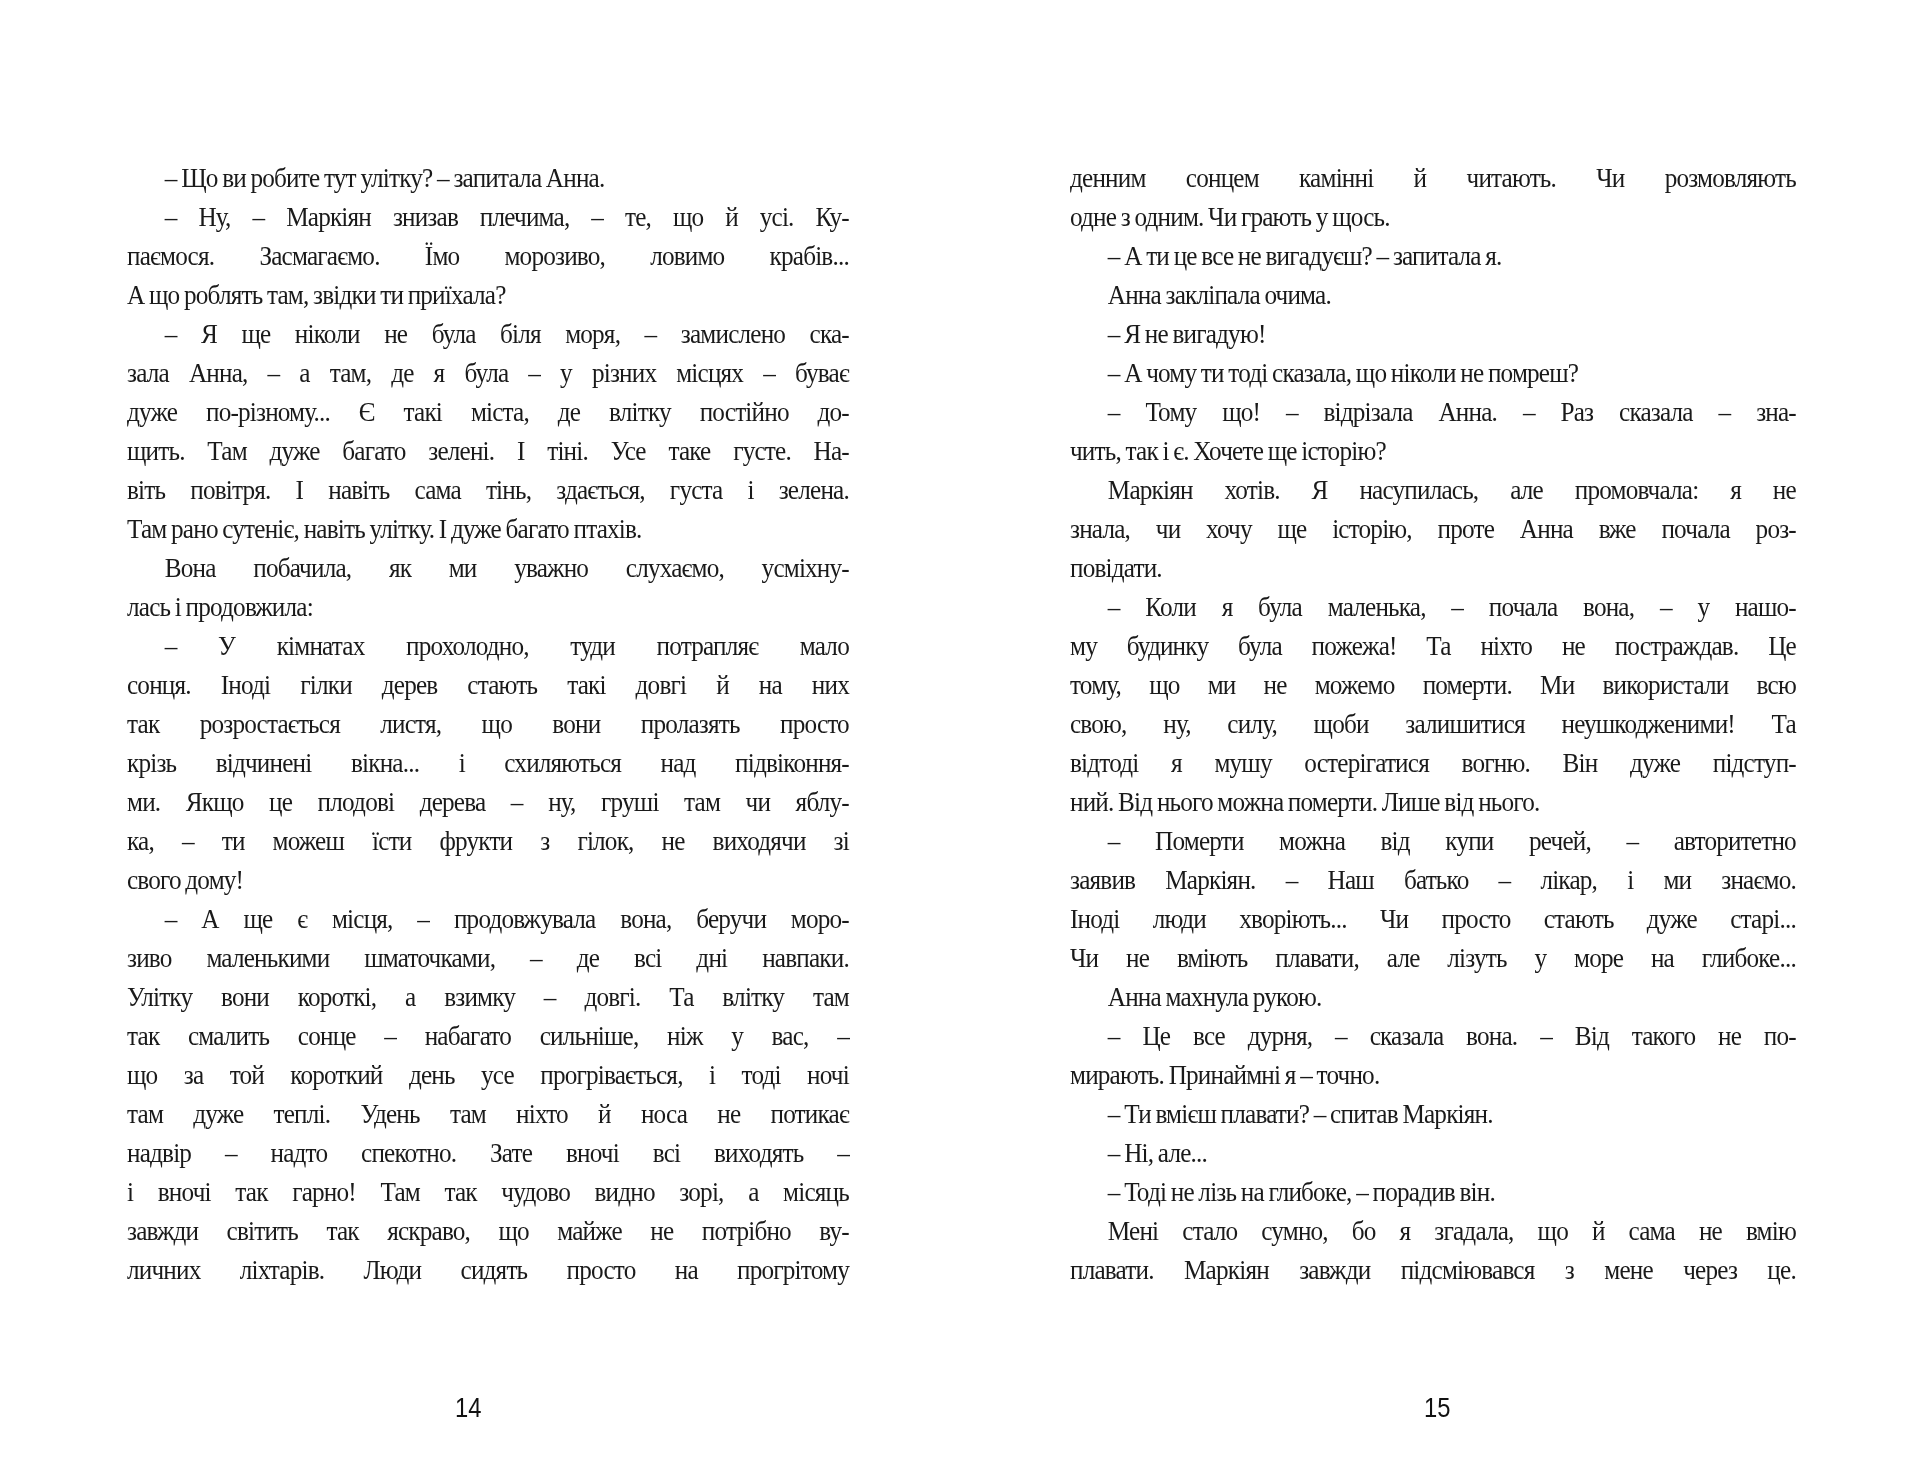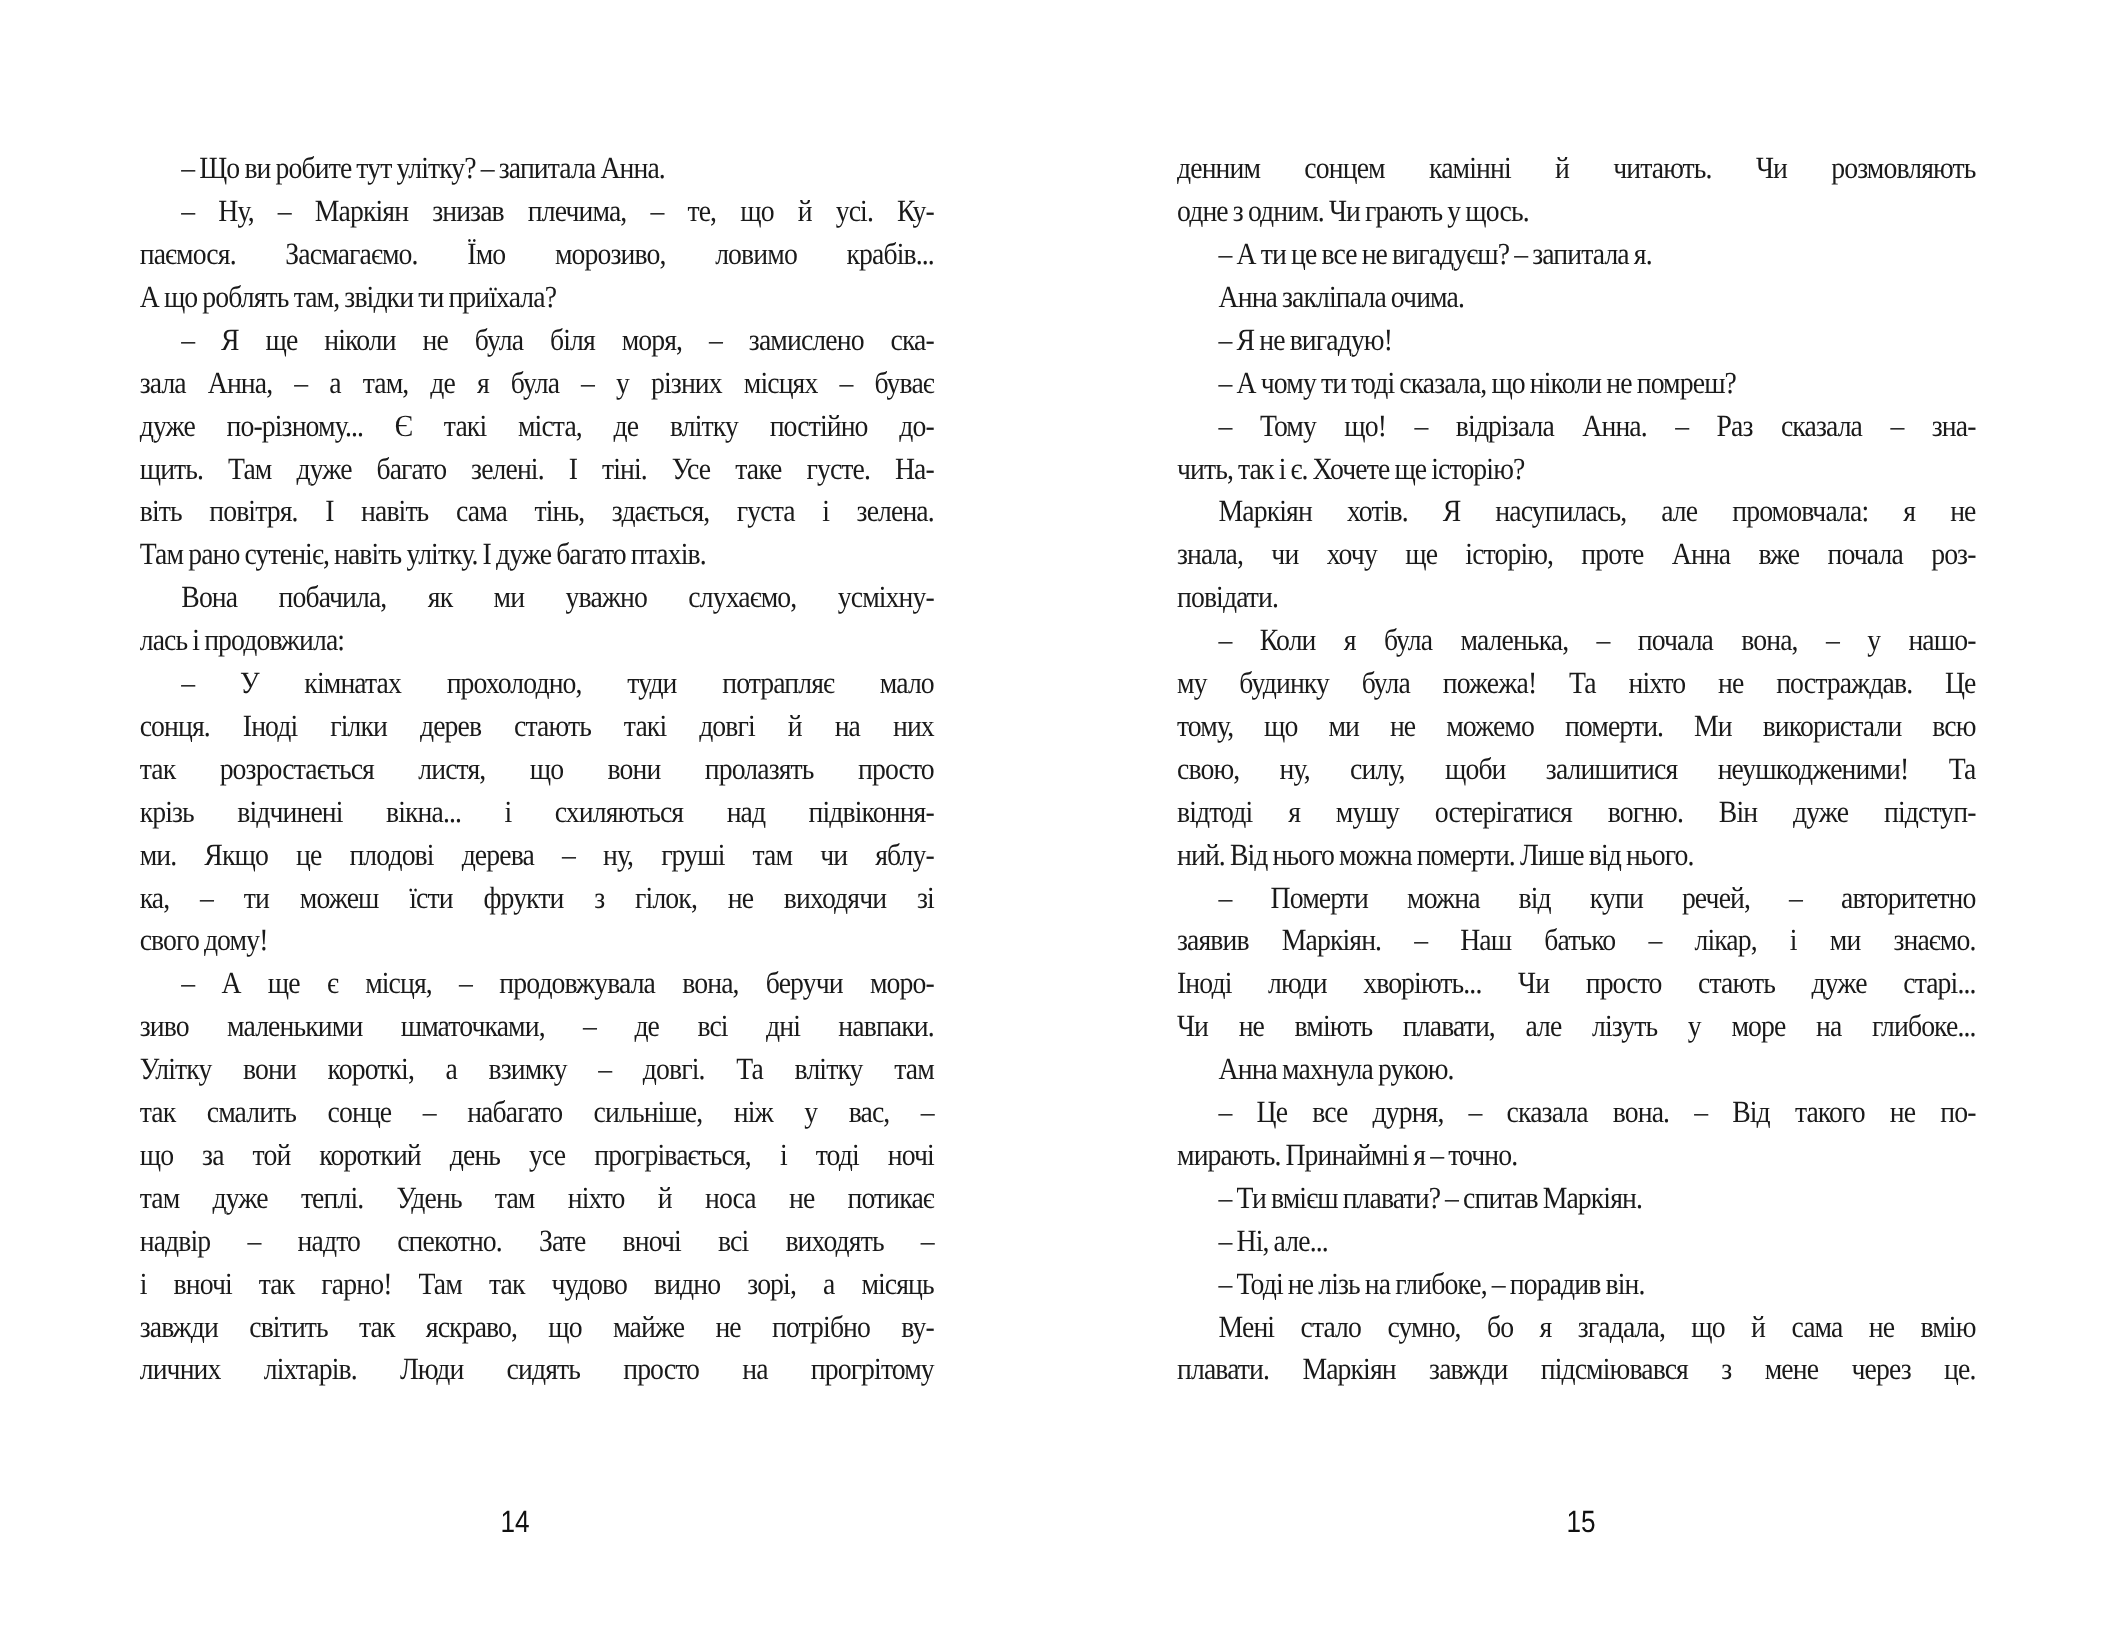--- a/index.html
+++ b/index.html
@@ -11,20 +11,21 @@
       width: 1920px;
       height: 1477px;
       position: relative;
       overflow: hidden;
       font-family: "Liberation Serif", "DejaVu Serif", serif;
       color: #1a1a1a;
     }
     .spread {
       position: absolute;
       inset: 0;
+      margin-top: 24px;
     }
     .page {
       position: absolute;
       top: 0;
       height: 1477px;
     }
     .page-left { left: 0; width: 960px; }
     .page-right { left: 960px; width: 960px; }
 
     .text-block {

